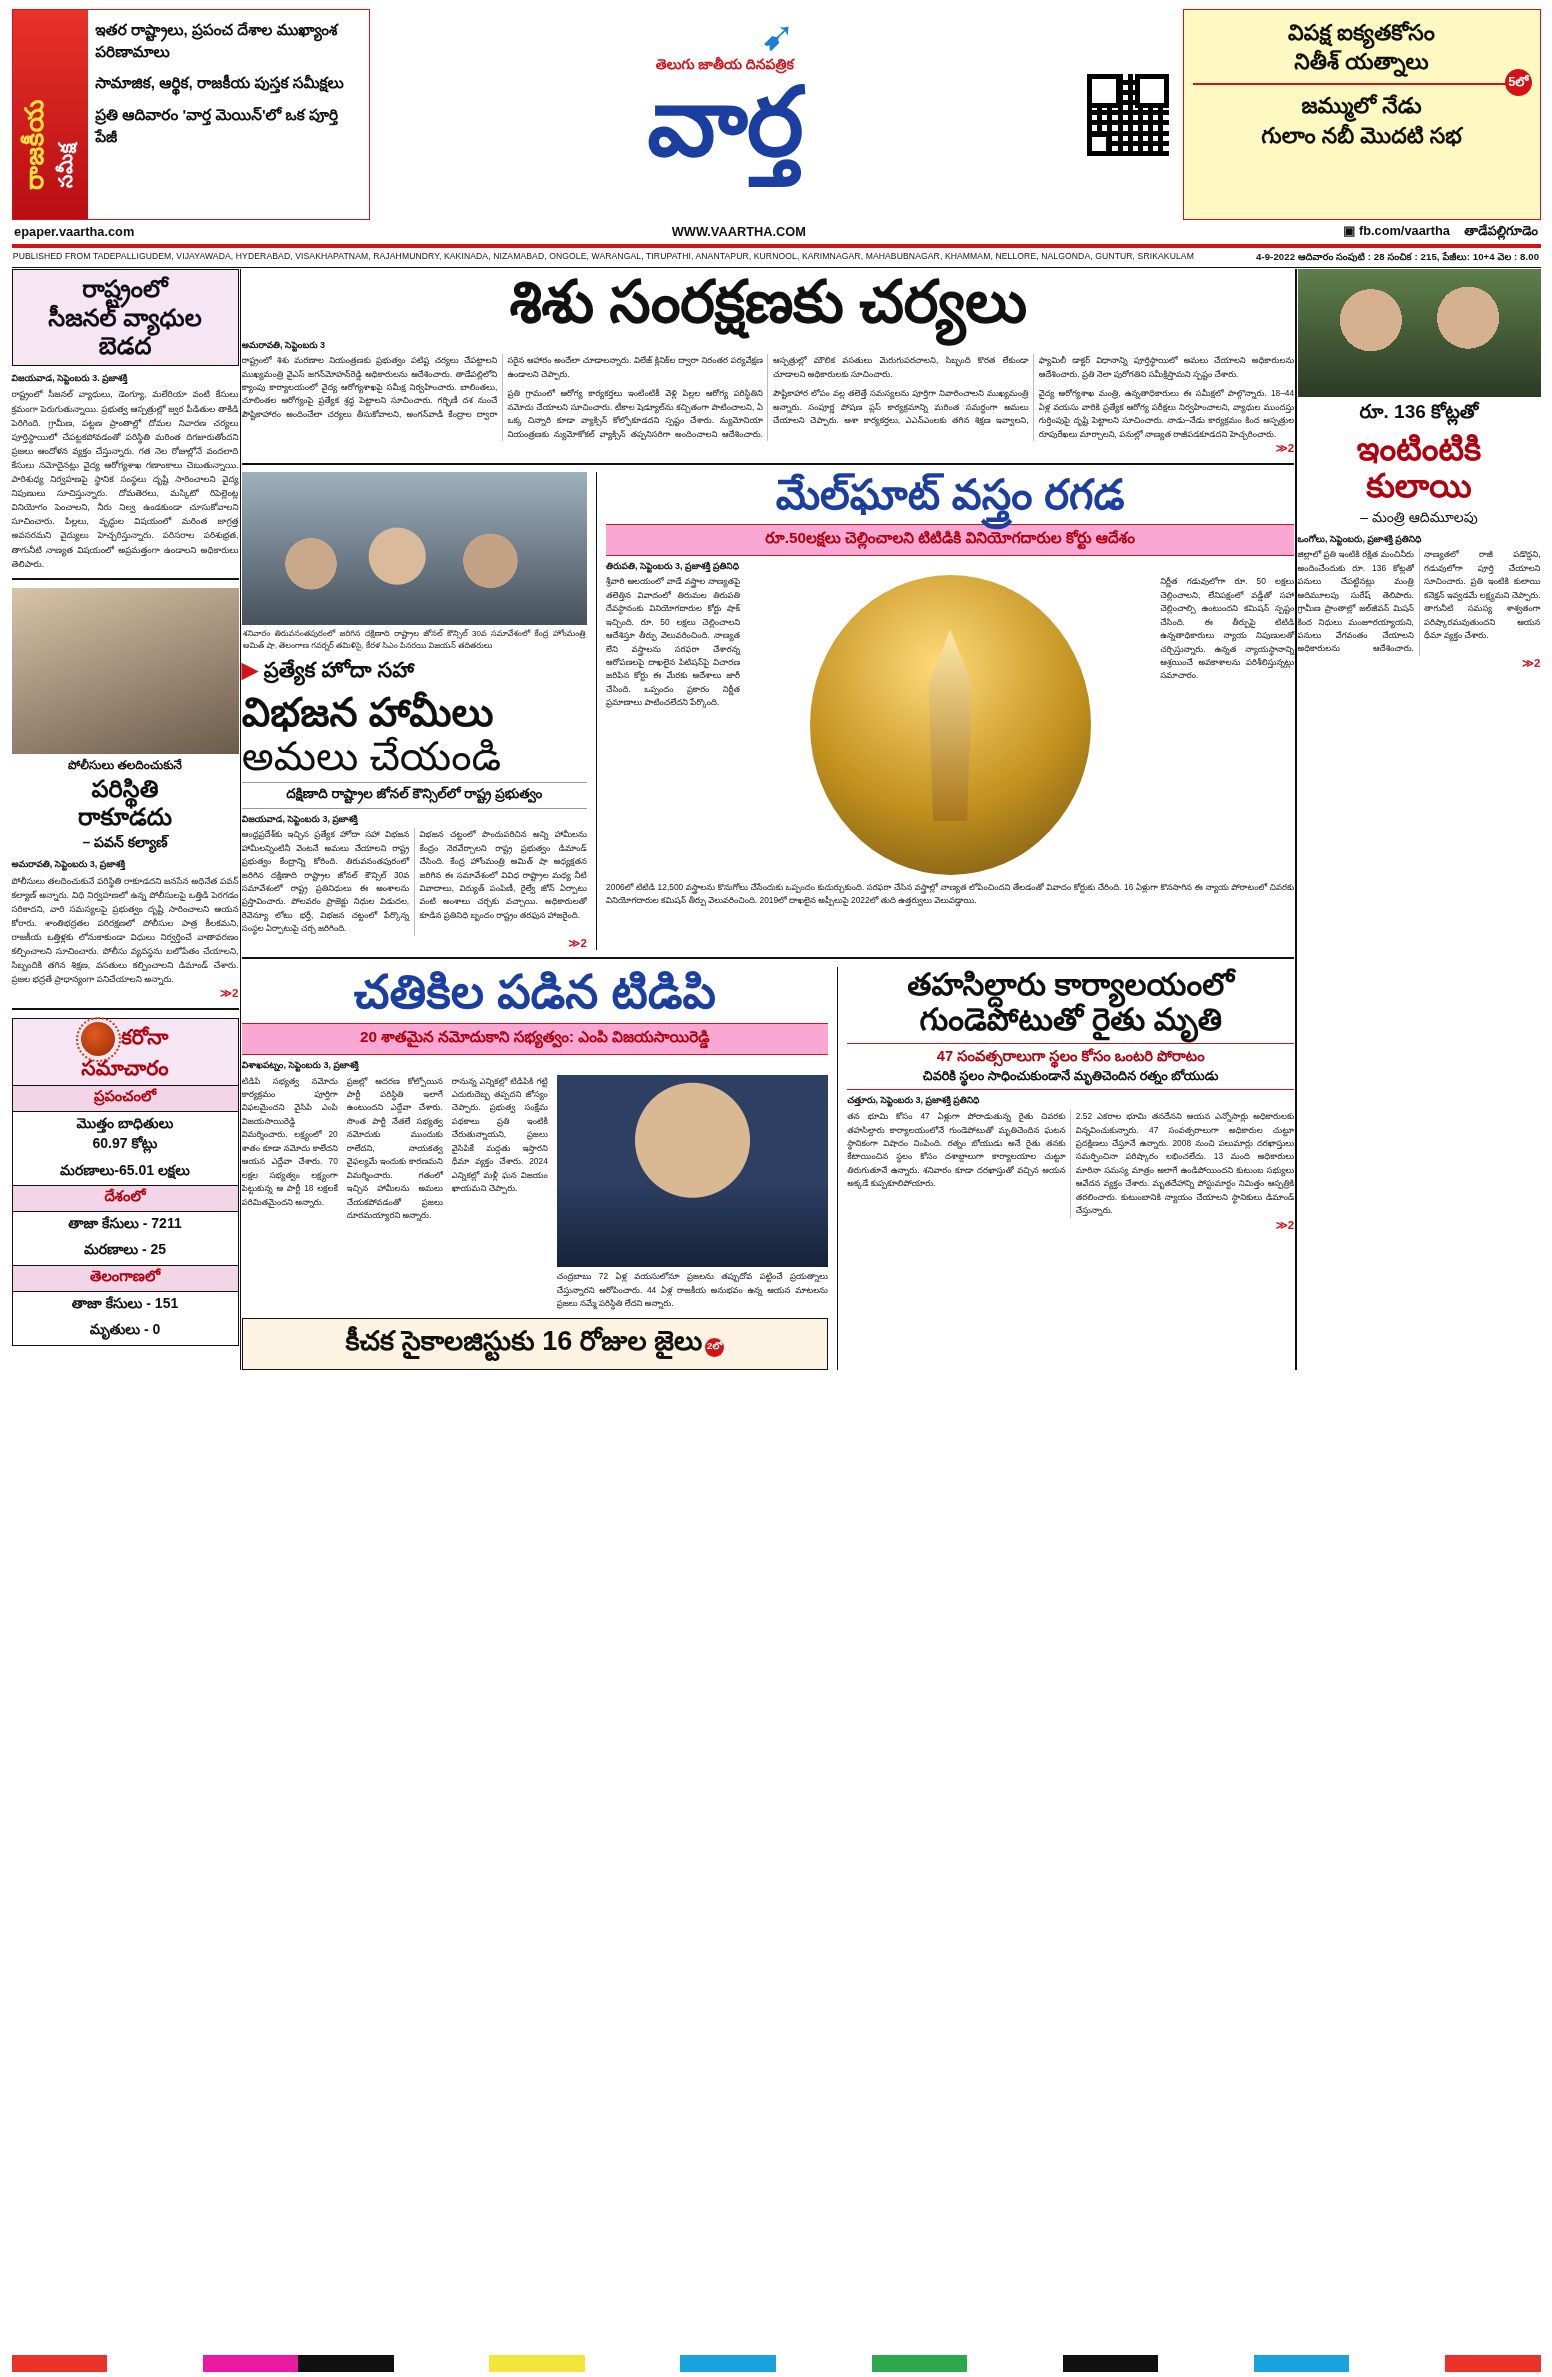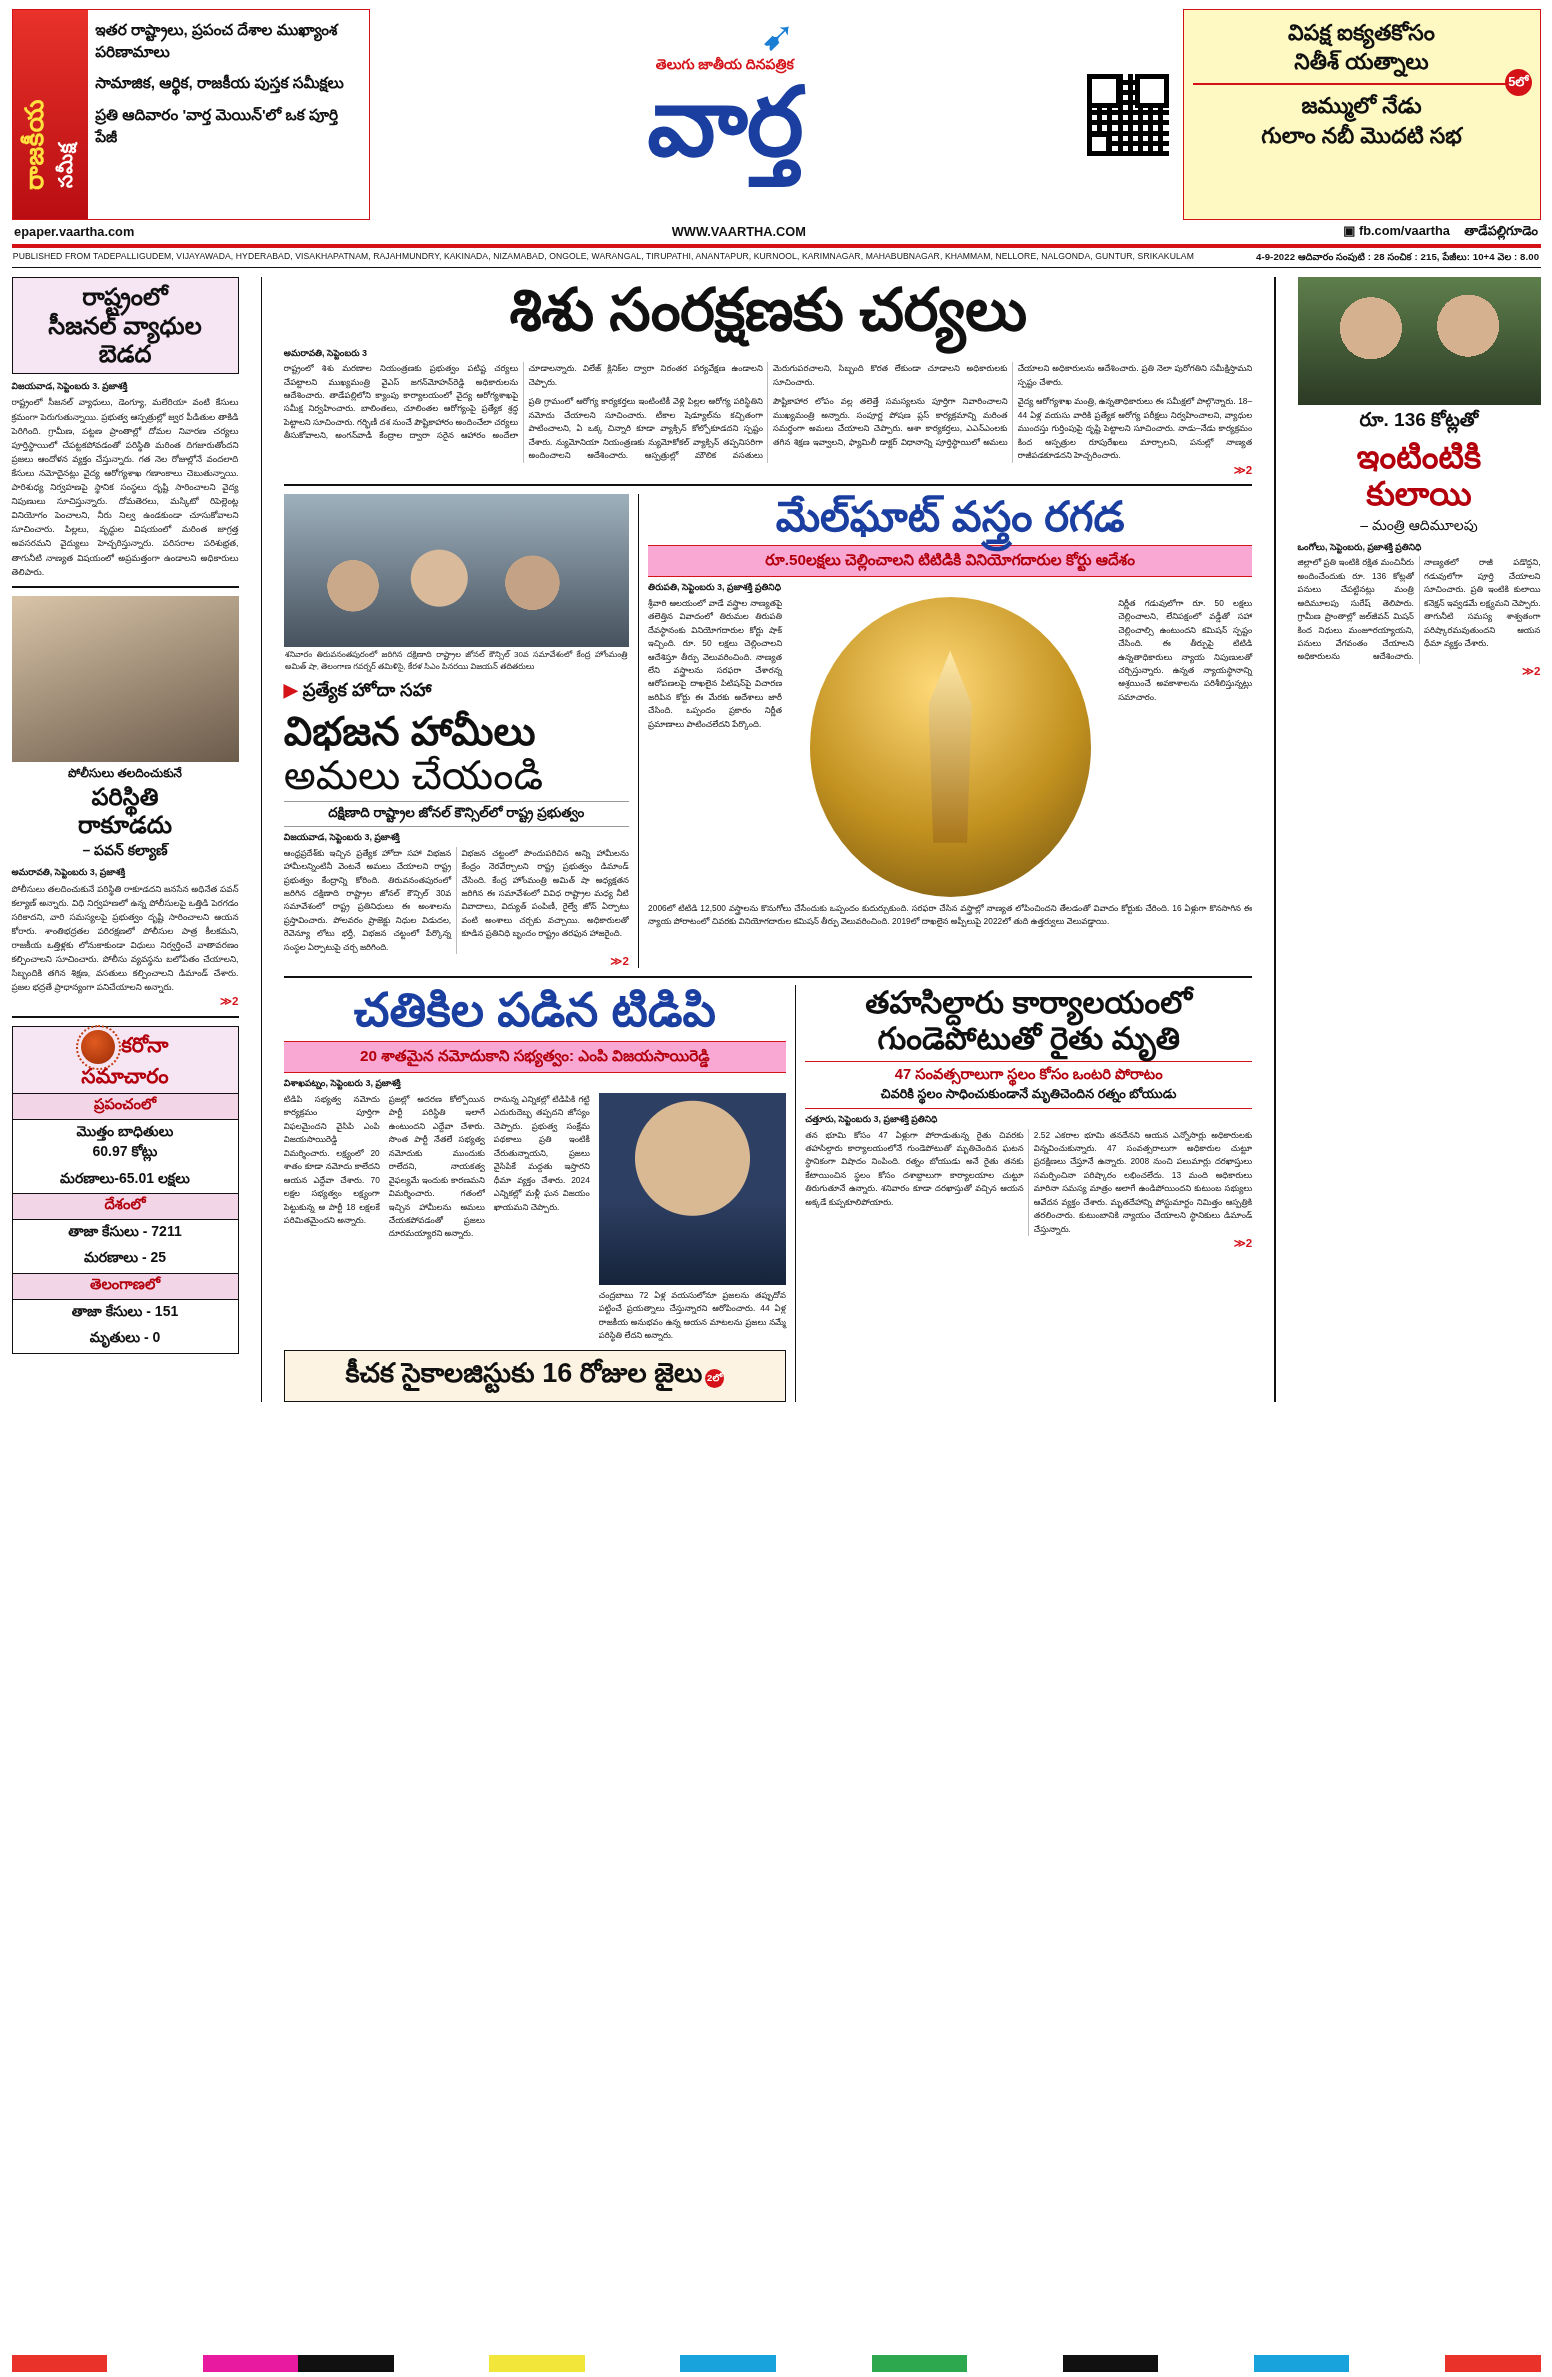--- a/index.html
+++ b/index.html
@@ -163,22 +163,22 @@
     padding: 3.2px 1.3px 2.6px 1.3px;
     display: flex;
     justify-content: space-between;
     border-bottom: 1.9px solid #111;
   }
   .publine .right { font-weight: bold; font-size: 9.6px; }
 
   
   .content {
     display: flex;
-    gap: 22px;
-    margin-top: 9px;
+    gap: 1px;
+    margin-top: 1px;
   }
   .col-left { width: 227px; }
   .col-mid { flex: 1; }
   .col-right { width: 243px; }
 
   .vrule { width: 1.3px; background: #111; }
 
   
   .lbox { border: 1.3px solid #111; padding: 5.1px 6.4px; }
   .pinkbox { background: #f6e6f3; }
@@ -504,21 +504,21 @@
         </div>
       </div>
 
       <div class="sep"></div>
 
       <div style="display:flex;gap:9px">
 
         <div style="width:345px">
           <div class="photo photo-people" style="height:153px"></div>
           <div class="cap">శనివారం తిరువనంతపురంలో జరిగిన దక్షిణాది రాష్ట్రాల జోనల్‌ కౌన్సిల్‌ 30వ సమావేశంలో కేంద్ర హోంమంత్రి అమిత్‌ షా, తెలంగాణ గవర్నర్‌ తమిళిసై, కేరళ సిఎం పినరయి విజయన్‌ తదితరులు</div>
-          <div style="font-size:18px;font-weight:bold;margin:3.8px 0">
+          <div style="font-size:21px;font-weight:bold;margin:3.8px 0">
             <span style="color:#d41217">▶</span>
             <span>ప్రత్యేక హోదా సహా</span>
           </div>
           <div style="font-size:40px;font-weight:bold;line-height:1.1">విభజన హామీలు</div>
           <div style="font-size:40px;font-weight:normal;line-height:1.1;margin-bottom:3.8px">అమలు చేయండి</div>
           <div style="font-size:13.4px;font-weight:bold;text-align:center;border-top:0.6px solid #999;border-bottom:0.6px solid #999;padding:3.2px 0;margin-bottom:3.8px">దక్షిణాది రాష్ట్రాల జోనల్‌ కౌన్సిల్‌లో రాష్ట్ర ప్రభుత్వం</div>
           <div class="byline">విజయవాడ, సెప్టెంబరు 3, ప్రజాశక్తి</div>
           <div class="cols2">
             <p class="mb10">ఆంధ్రప్రదేశ్‌కు ఇచ్చిన ప్రత్యేక హోదా సహా విభజన హామీలన్నింటినీ వెంటనే అమలు చేయాలని రాష్ట్ర ప్రభుత్వం కేంద్రాన్ని కోరింది. తిరువనంతపురంలో జరిగిన దక్షిణాది రాష్ట్రాల జోనల్‌ కౌన్సిల్‌ 30వ సమావేశంలో రాష్ట్ర ప్రతినిధులు ఈ అంశాలను ప్రస్తావించారు. పోలవరం ప్రాజెక్టు నిధుల విడుదల, రెవెన్యూ లోటు భర్తీ, విభజన చట్టంలో పేర్కొన్న సంస్థల ఏర్పాటుపై చర్చ జరిగింది.</p>
             <p class="mb10">విభజన చట్టంలో పొందుపరిచిన అన్ని హామీలను కేంద్రం నెరవేర్చాలని రాష్ట్ర ప్రభుత్వం డిమాండ్‌ చేసింది. కేంద్ర హోంమంత్రి అమిత్‌ షా అధ్యక్షతన జరిగిన ఈ సమావేశంలో వివిధ రాష్ట్రాల మధ్య నీటి వివాదాలు, విద్యుత్‌ పంపిణీ, రైల్వే జోన్‌ ఏర్పాటు వంటి అంశాలు చర్చకు వచ్చాయి. అధికారులతో కూడిన ప్రతినిధి బృందం రాష్ట్రం తరఫున హాజరైంది.</p>

